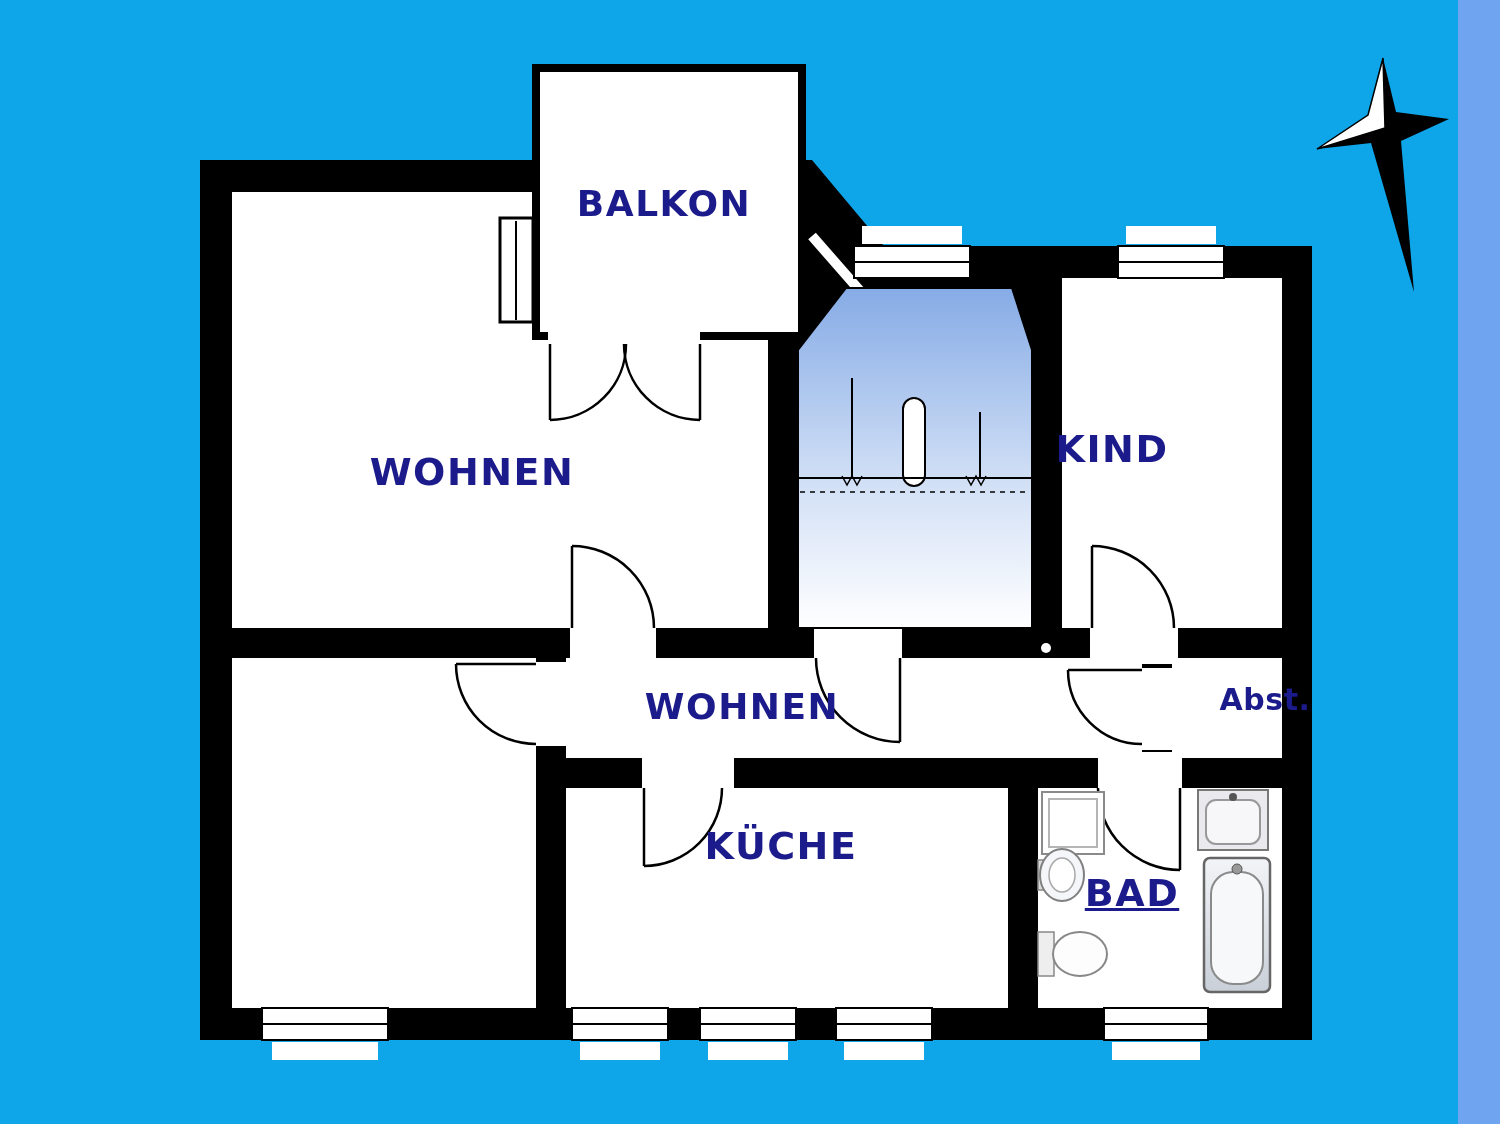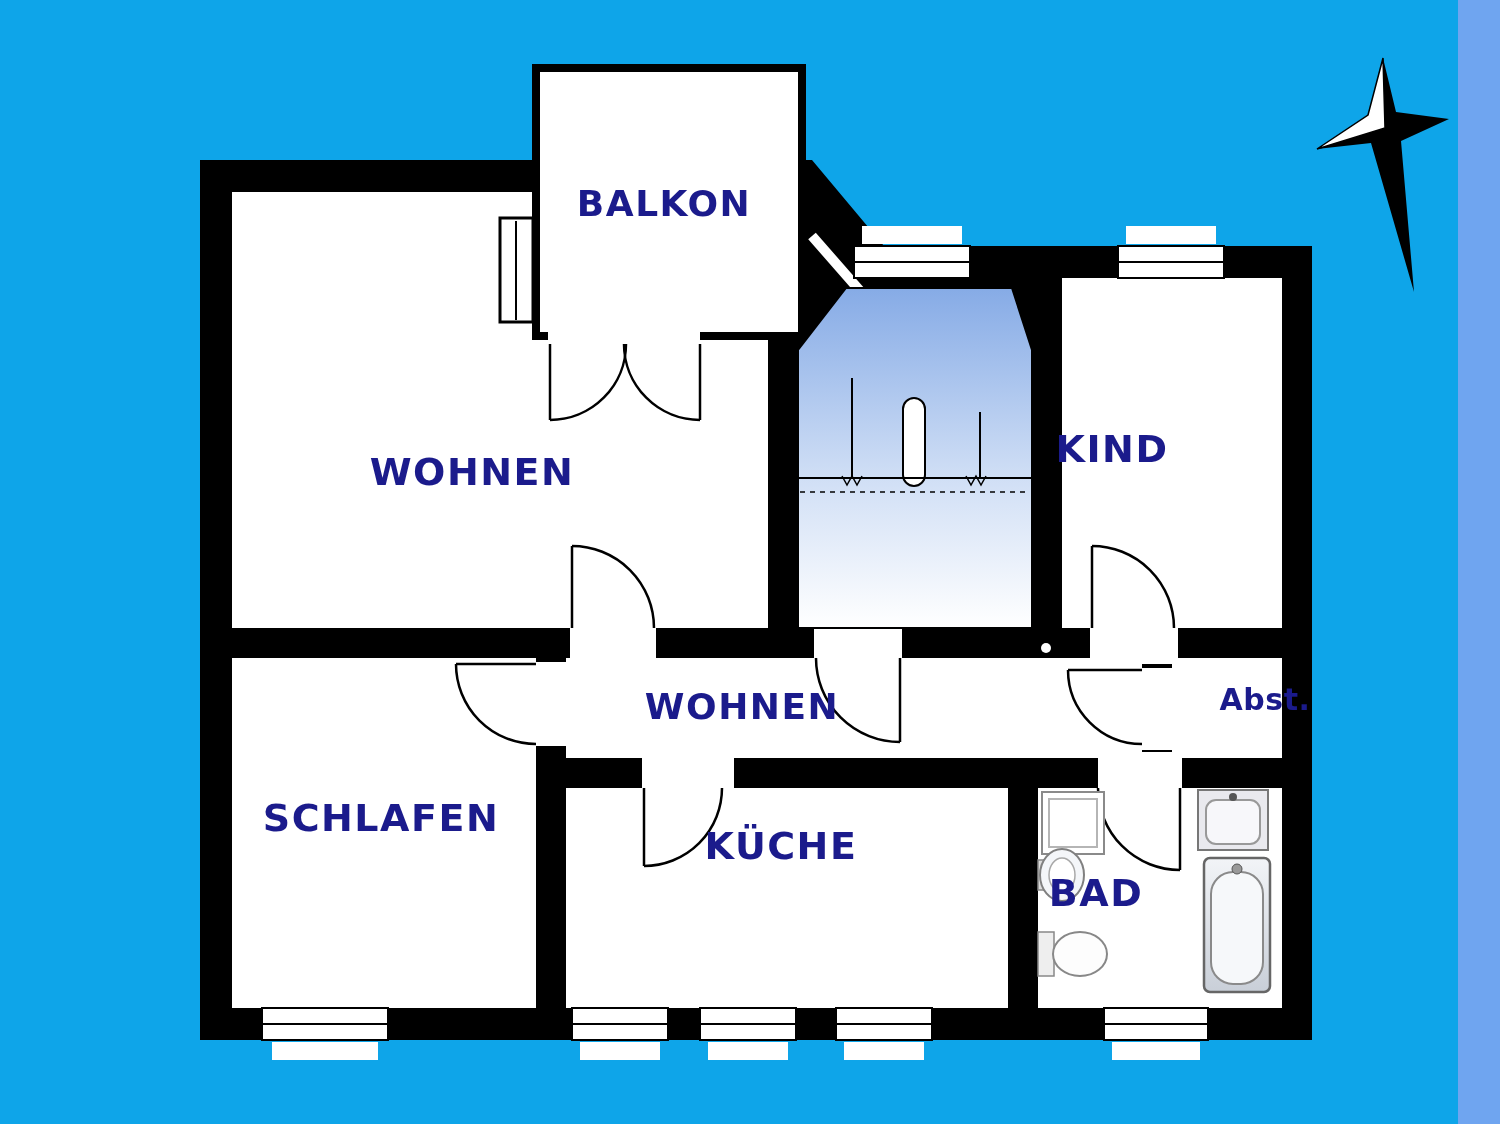--- a/index.html
+++ b/index.html
@@ -190,17 +190,16 @@
       <circle cx="1237" cy="869" r="5" fill="#999" stroke="#555" stroke-width="1"></circle>
     </g>
   </g>
 </svg>
 
 <div class="room-label mid" style="left:664px;top:203px;">BALKON</div>
 <div class="room-label" style="left:472px;top:472px;">WOHNEN</div>
 <div class="room-label" style="left:1112px;top:449px;">KIND</div>
 <div class="room-label mid" style="left:742px;top:706px;">WOHNEN</div>
 <div class="room-label small" style="left:1223px;top:699px;margin-left:42px;">Abst.</div>
-<div class="room-label" style="left:381px;top:818px;">SCHLAFEN</div>
 <div class="room-label" style="left:781px;top:846px;">KÜCHE</div>
-<div class="room-label" style="left:1096px;top:893px;">BAD</div>
+<div class="room-label" style="left:1132px;top:893px;text-decoration:underline;">BAD</div>
 
 </div>
 
 </body></html>

